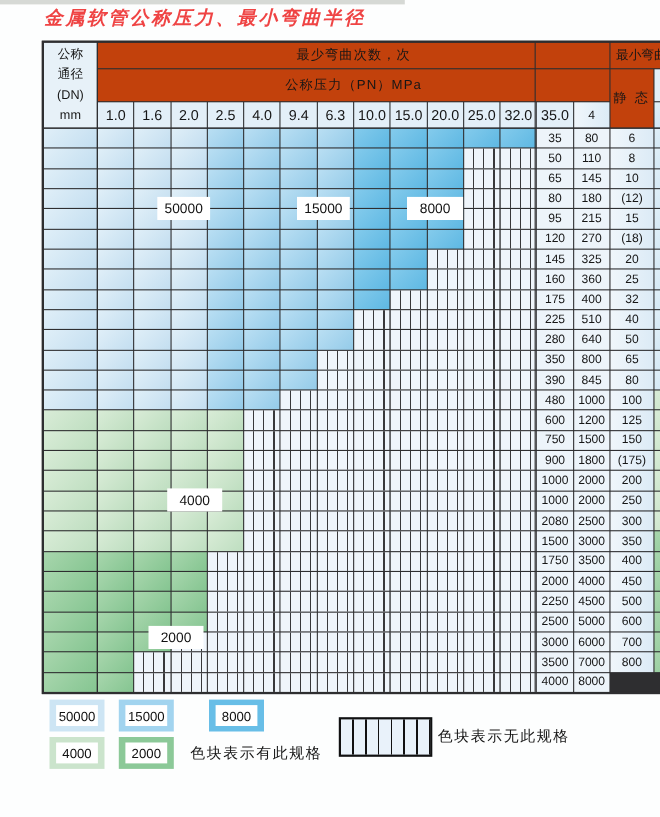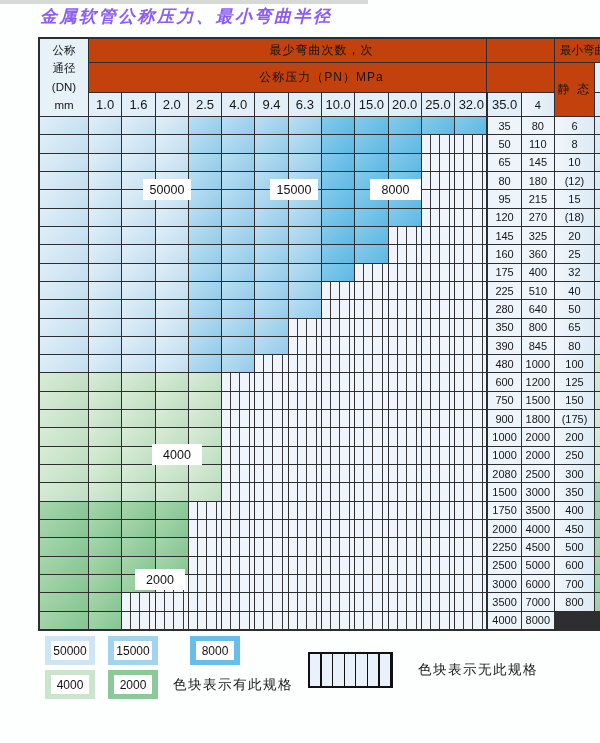--- a/index.html
+++ b/index.html
@@ -6,21 +6,21 @@
   body{
     width:600px;height:743px;position:relative;overflow:hidden;
     background:#fdfefe;
     font-family:"Liberation Sans", sans-serif;
     -webkit-font-smoothing:antialiased;
   }
   #top-strip{position:absolute;left:0;top:0;width:368px;height:4px;background:#d6d9d5;}
   #page-title{
     position:absolute;left:40px;top:5px;width:520px;height:26px;
     font-family:"DejaVu Serif", serif;font-style:italic;font-weight:bold;
-    font-size:17px;letter-spacing:2.5px;color:#8b5cf6;
+    font-size:17px;letter-spacing:2.5px;color:#ef4444;
   }
   
   #table-wrap{position:absolute;left:38px;top:37px;width:598px;height:594px;}
   #spec-table{
     width:100%;height:100%;box-sizing:border-box;
     background:#2e2e30;border:2px solid #2e2e30;
     display:grid;
     grid-template-columns:48px repeat(14,1fr) 39px 39px;
     grid-template-rows:23px 29px 23px repeat(28,1fr);
     gap:1px;
@@ -55,21 +55,21 @@
   .cycle-label{
     position:absolute;height:21px;background:#ffffff;z-index:3;
     display:flex;align-items:center;justify-content:center;
     font-size:12.5px;color:#111;
   }
   
   .swatch{position:absolute;width:50px;height:29px;display:flex;align-items:center;justify-content:center;}
   .swatch-box{background:#fff;width:38px;height:19px;display:flex;align-items:center;justify-content:center;font-size:12px;color:#111;}
   .legend-text{position:absolute;font-size:13.5px;color:#161616;letter-spacing:1.5px;display:flex;align-items:center;}
   #legend-has-spec{left:173px;top:670px;height:29px;}
-  #legend-no-spec{left:418px;top:652px;height:36px;}
+  #legend-no-spec{left:398px;top:652px;height:36px;}
   #legend-hatch-box{
     position:absolute;left:308px;top:652px;width:85px;height:36px;
     box-sizing:border-box;border:2px solid #111;
     background-color:#e9f2fa;
     background-image:repeating-linear-gradient(to right,
       transparent 0px, transparent 10.4px, #111 10.4px, #111 11.6px);
   }
 </style>
 </head>
 <body>

